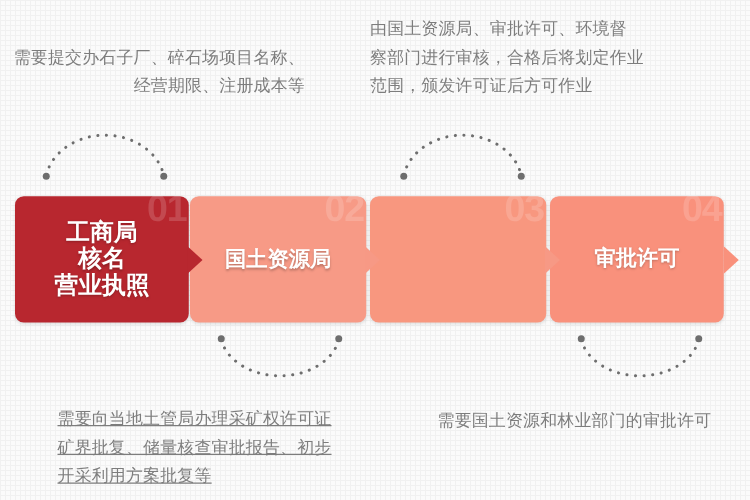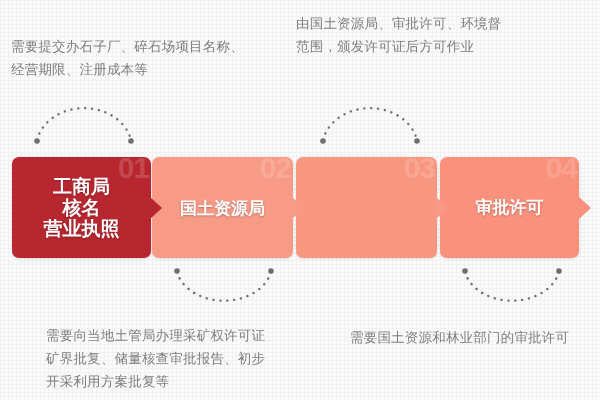--- a/index.html
+++ b/index.html
@@ -10,23 +10,23 @@
       linear-gradient(#f1f1f1 1px, transparent 1px),
       linear-gradient(90deg, #f1f1f1 1px, transparent 1px);
     background-size:4px 4px;
     font-family:"DejaVu Sans", "Liberation Sans", sans-serif;
   }
   .note {
     position:absolute; color:#7d7d7d; font-size:13.5px; line-height:23px;
     letter-spacing:0.2px; white-space:nowrap;
   }
   .note .line { display:block; }
-  #note1 { left:11px; top:35px; }
+  #note1 { left:11px; top:35px;text-align:right; }
   #note3 { left:296px; top:12px; }
-  #note2 { left:46px; top:324px; }
+  #note2 { left:46px; top:324px;text-decoration:underline; }
   #note4 { left:350px; top:326px; }
 
   .step {
     position:absolute; top:157px; height:101px;
     border-radius:7px; box-sizing:border-box;
     display:flex; align-items:center; justify-content:center;
     box-shadow:0 1px 3px rgba(0,0,0,0.12);
   }
   .step .num {
     position:absolute; right:2px; top:-4px; font-family:"Liberation Sans", sans-serif;
@@ -58,20 +58,21 @@
 </style>
 </head>
 <body>
 
 <div class="note" id="note1">
   <span class="line">需要提交办石子厂、碎石场项目名称、</span>
   <span class="line">经营期限、注册成本等</span>
 </div>
 <div class="note" id="note3">
   <span class="line">由国土资源局、审批许可、环境督</span>
+  <span class="line">察部门进行审核，合格后将划定作业</span>
   <span class="line">范围，颁发许可证后方可作业</span>
 </div>
 <div class="note" id="note2">
   <span class="line">需要向当地土管局办理采矿权许可证</span>
   <span class="line">矿界批复、储量核查审批报告、初步</span>
   <span class="line">开采利用方案批复等</span>
 </div>
 <div class="note" id="note4">
   <span class="line">需要国土资源和林业部门的审批许可</span>
 </div>

